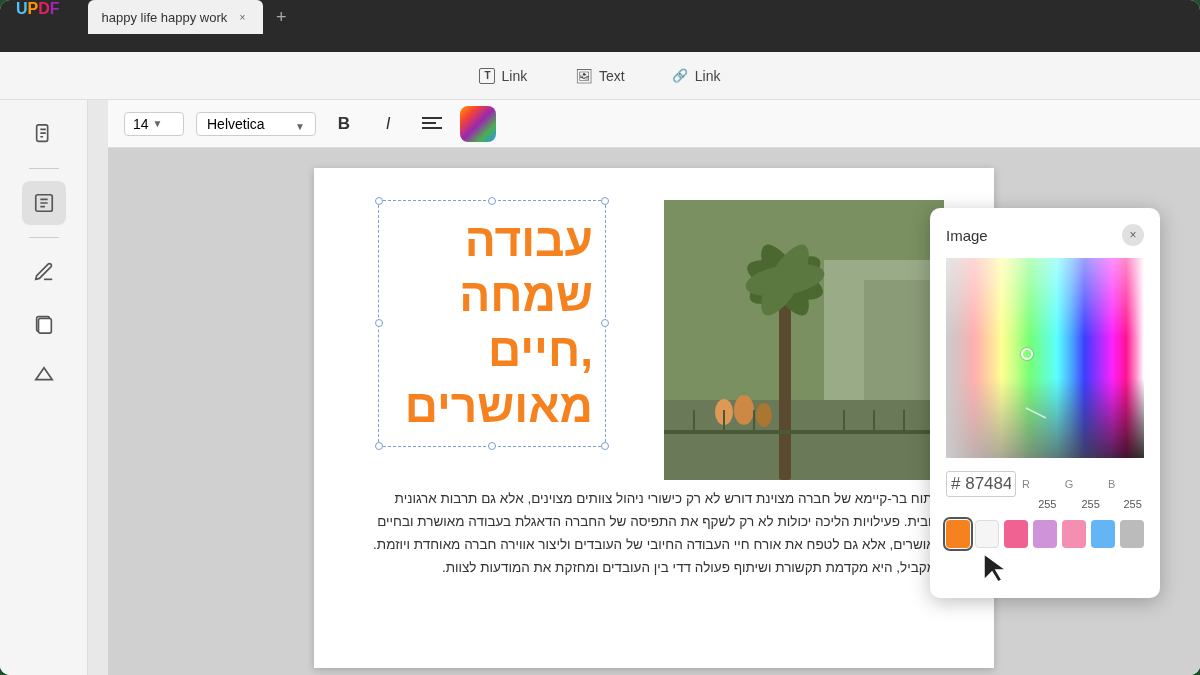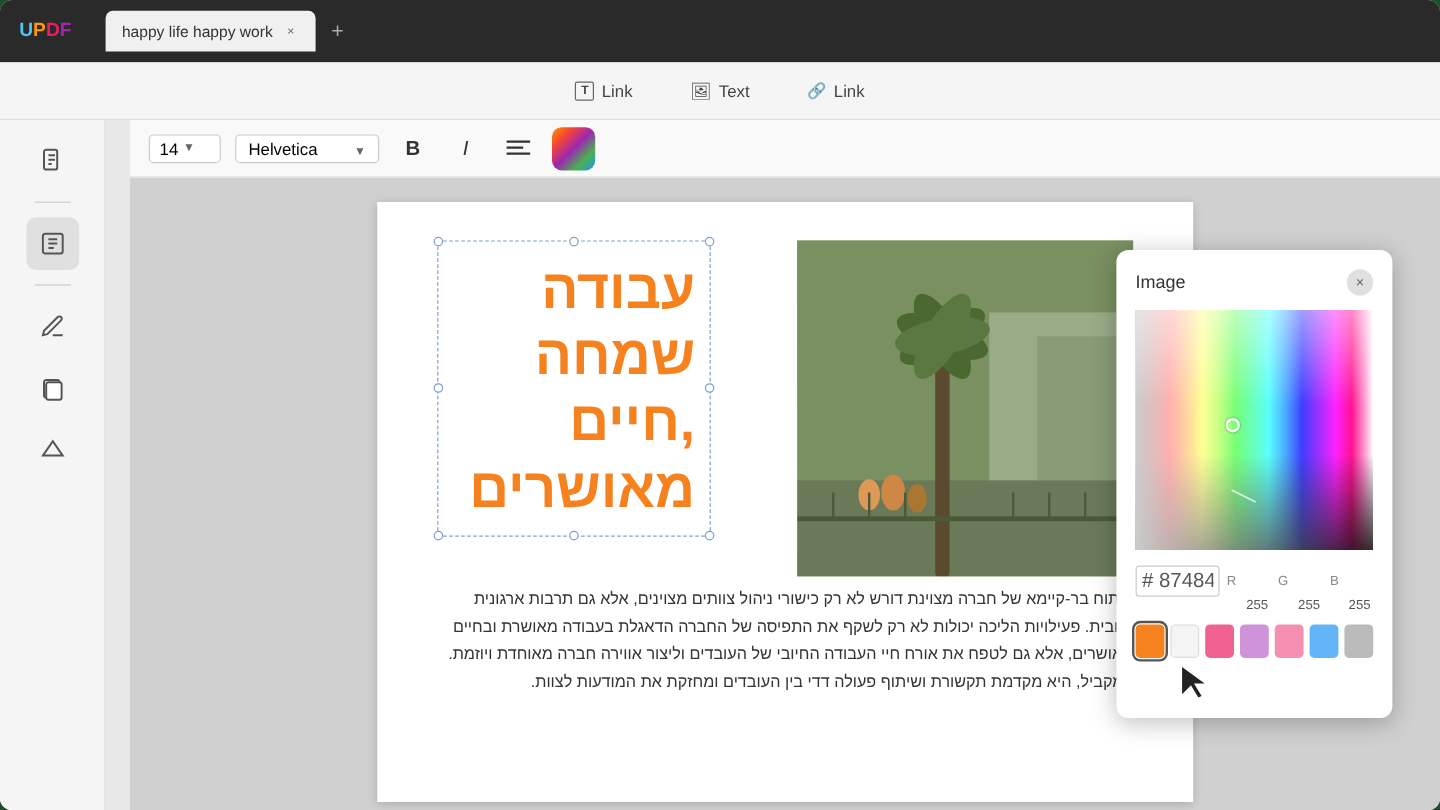--- a/index.html
+++ b/index.html
@@ -20,21 +20,21 @@
       overflow: hidden;
       display: flex;
       flex-direction: column;
     }
 
     
     .title-bar {
       height: 52px;
       background: #2a2a2a;
       display: flex;
-      align-items: center;
+      align-items: flex-start;
       padding: 0 16px;
       gap: 16px;
       flex-shrink: 0;
     }
 
     .title-bar-logo {
       font-weight: 800;
       font-size: 16px;
       letter-spacing: 0;
     }
@@ -247,21 +247,21 @@
       min-height: 500px;
       padding: 40px 50px;
       box-shadow: 0 2px 8px rgba(0,0,0,0.2);
       position: relative;
     }
 
     
     .text-box-selected {
       position: absolute;
       top: 32px;
-      left: 50px;
+      left: 64px;
       width: 228px;
       border: 1.5px dashed #7c9fd4;
       padding: 12px;
     }
 
     .text-box-handle {
       width: 8px;
       height: 8px;
       background: white;
       border: 1.5px solid #7c9fd4;

